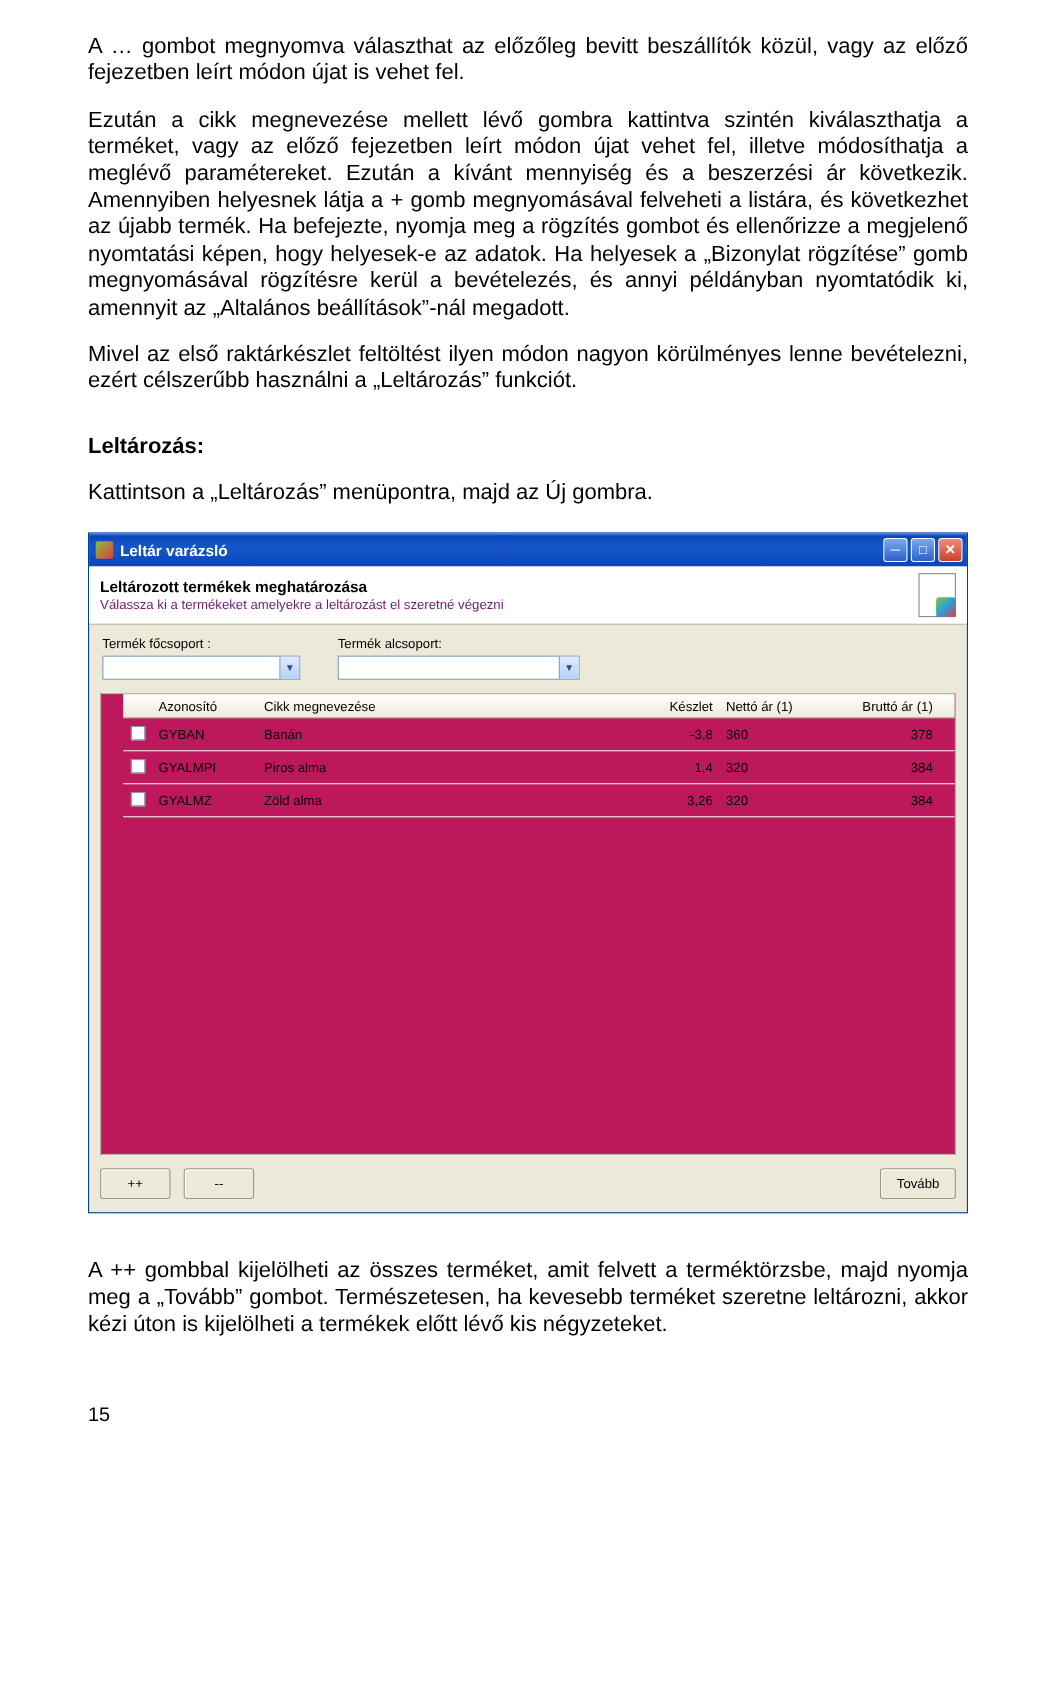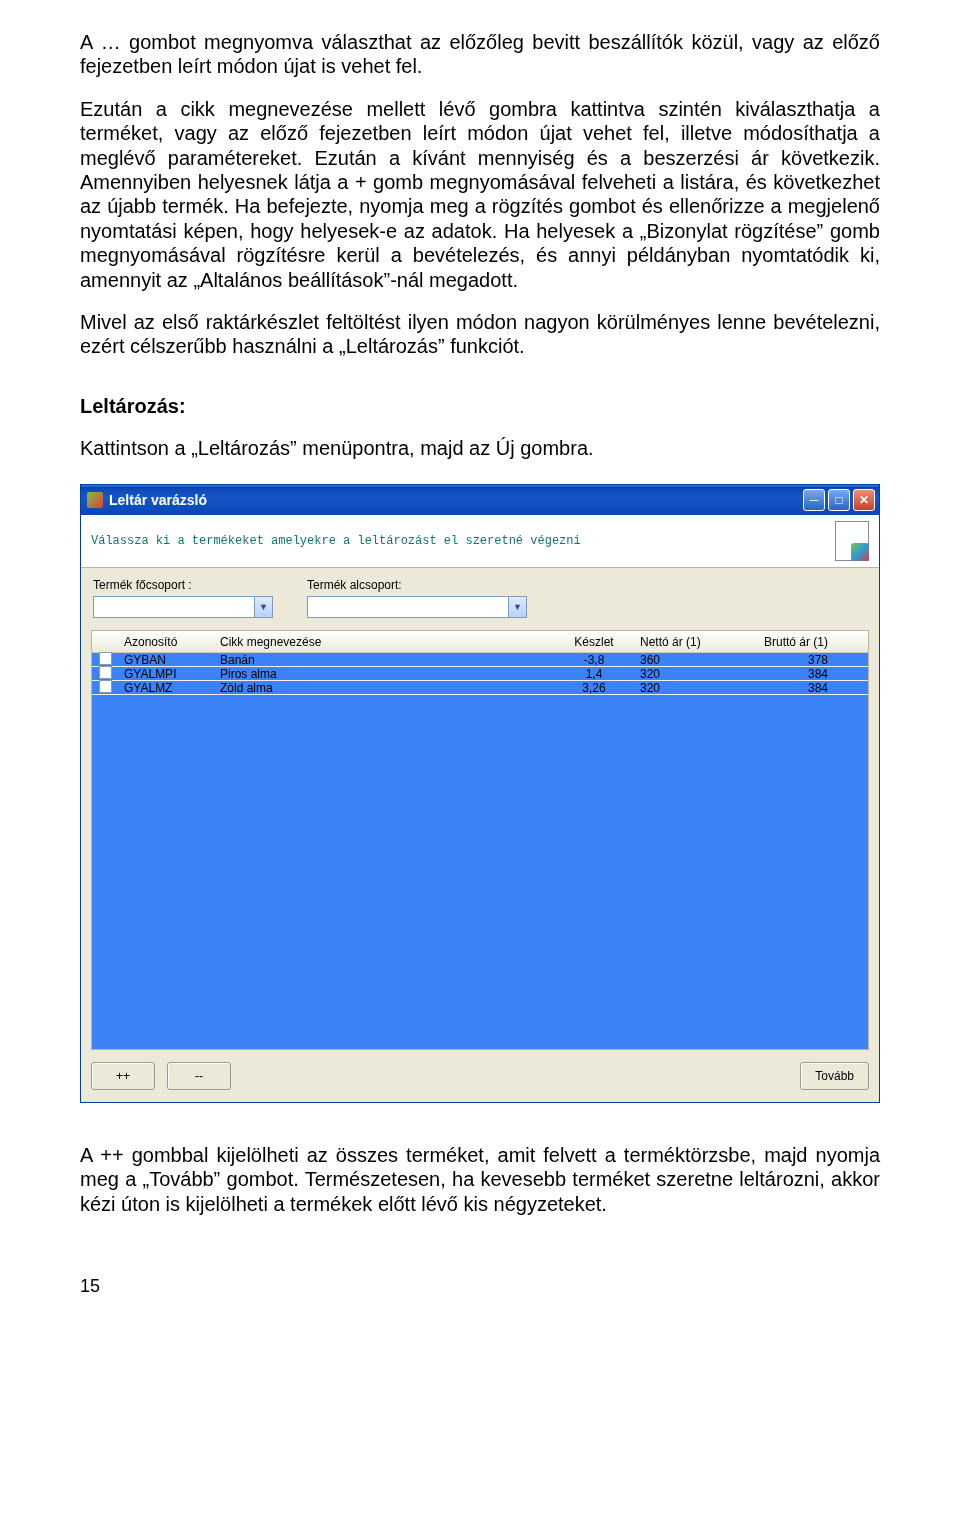--- a/index.html
+++ b/index.html
@@ -59,21 +59,21 @@
   .winbtn.close { background: linear-gradient(to bottom,#f08b7a,#c8432a); }
   .header-strip {
     background:#fff;
     padding: 6px 10px;
     border-bottom: 1px solid #b9b5a2;
     display:flex;
     align-items:center;
   }
   .header-strip .htxt { flex:1; }
   .header-strip .htxt .h1 { font-size: 14px; font-weight: bold; margin-bottom:2px; }
-  .header-strip .htxt .h2 { font-size: 12px; color:#0f766e;font-family:Liberation Mono, monospace; }
+  .header-strip .htxt .h2 { font-size: 12px; color:#701a75; }
   .header-strip .doc-icon {
     width: 34px; height: 40px;
     background:#fff;
     border:1px solid #8a8a8a;
     position:relative;
   }
   .header-strip .doc-icon::after{
     content:"";
     position:absolute; right:-1px; bottom:-1px;
     width:18px; height:18px;
@@ -98,39 +98,40 @@
   .combo .cbtn{
     width:18px; height:20px;
     background: linear-gradient(to bottom,#dfeaff,#b7d1f5);
     border-left:1px solid #7f9db9;
     display:flex; align-items:center; justify-content:center;
     font-size:9px; color:#2a4d8f;
   }
   .table-panel{
     margin: 6px 10px 0 10px;
     border:1px solid #b9b5a2;
-    background:#3b82f6;
+    background:#be185d;
     height: 420px;
     display:flex; flex-direction:column;
     overflow:hidden;
+    padding-left:20px;
   }
   .thead,.trow{ display:flex; align-items:center; font-size:12px; }
   .thead{
     background: linear-gradient(to bottom,#ffffff,#eceadb);
     border-bottom:1px solid #cccabb;
     height: 22px;
   }
   .cell{ padding: 0 6px; overflow:hidden; text-overflow:ellipsis; white-space:nowrap; }
   .c-chk{ width: 26px; text-align:center; }
   .c-id { width: 96px; }
   .c-name{ width: 340px; }
-  .c-stock{ width: 80px; text-align:center; }
+  .c-stock{ width: 80px; text-align:right; }
   .c-net{ width: 100px; text-align:left; }
   .c-gross{ width: 100px; text-align:right; }
-  .trow{ height: 14px; border-bottom:1px solid #f2f0e6; }
+  .trow{ height: 30px; border-bottom:1px solid #f2f0e6; }
   .chkbox{
     width:13px; height:13px;
     border:1px solid #7f9db9;
     background:#fff;
     display:inline-block;
   }
   .bottombar{
     display:flex;
     padding: 12px 10px 12px 10px;
     gap: 12px;
@@ -169,20 +170,21 @@
     <span class="app-icon"></span>
     <span>Leltár varázsló</span>
     <span class="spacer"></span>
     <span class="winbtn">─</span>
     <span class="winbtn">□</span>
     <span class="winbtn close">✕</span>
   </div>
 
   <div class="header-strip">
     <div class="htxt">
+      <div class="h1">Leltározott termékek meghatározása</div>
       <div class="h2">Válassza ki a termékeket amelyekre a leltározást el szeretné végezni</div>
     </div>
     <div class="doc-icon"></div>
   </div>
 
   <div class="group-row">
     <div>
       <label>Termék főcsoport :</label>
       <div class="combo">
         <div class="cval"></div>

